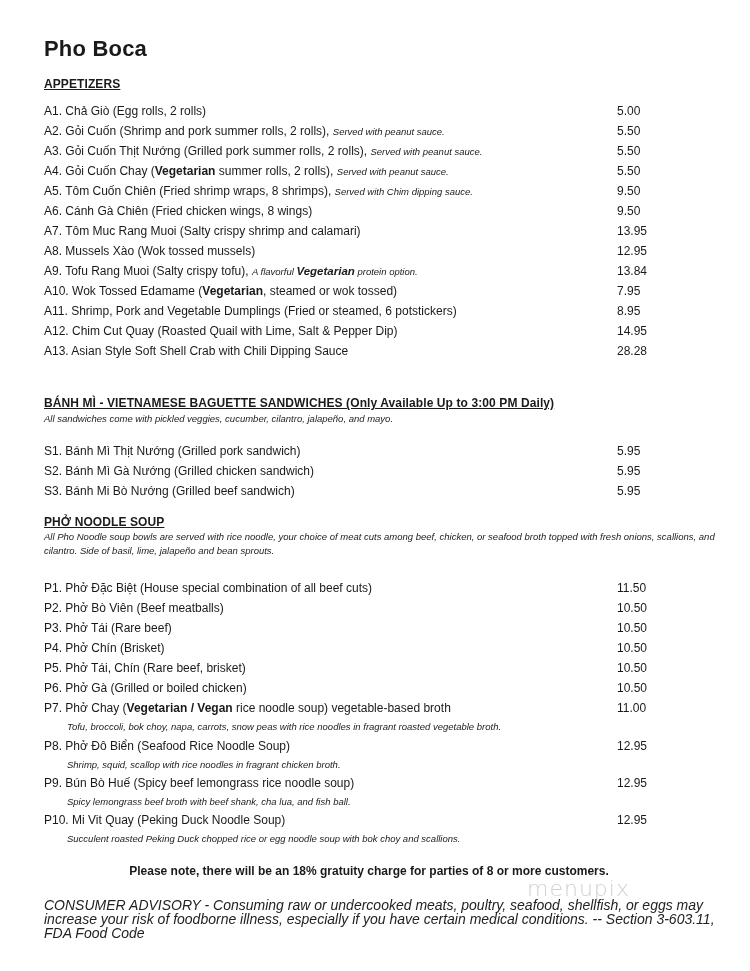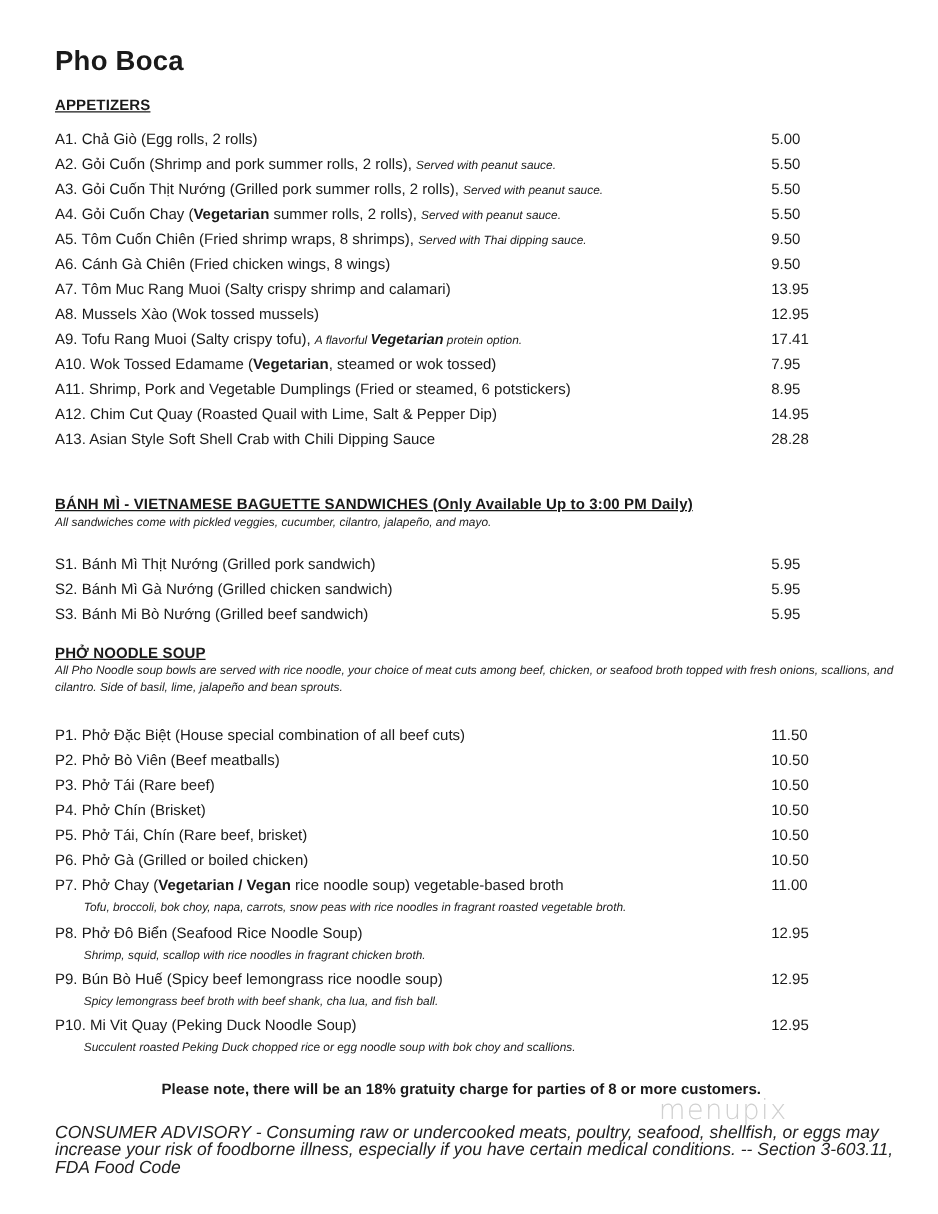--- a/index.html
+++ b/index.html
@@ -67,38 +67,38 @@
   </div>
   <div class="row" style="top:141px;">
     <span class="name"><span>A3.</span> <span>Gỏi Cuốn Thịt Nướng (Grilled pork summer rolls, 2 rolls),</span> <span class="note">Served with peanut sauce.</span></span>
     <span class="price">5.50</span>
   </div>
   <div class="row" style="top:161px;">
     <span class="name"><span>A4.</span> <span>Gỏi Cuốn Chay (</span><b>Vegetarian</b><span> summer rolls, 2 rolls),</span> <span class="note">Served with peanut sauce.</span></span>
     <span class="price">5.50</span>
   </div>
   <div class="row" style="top:181px;">
-    <span class="name"><span>A5.</span> <span>Tôm Cuốn Chiên (Fried shrimp wraps, 8 shrimps),</span> <span class="note">Served with Thai dipping sauce.</span></span>
+    <span class="name"><span>A5.</span> <span>Tôm Cuốn Chiên (Fried shrimp wraps, 8 shrimps),</span> <span class="note">Served with Chim dipping sauce.</span></span>
     <span class="price">9.50</span>
   </div>
   <div class="row" style="top:201px;">
     <span class="name"><span>A6.</span> <span>Cánh Gà Chiên (Fried chicken wings, 8 wings)</span></span>
     <span class="price">9.50</span>
   </div>
   <div class="row" style="top:221px;">
     <span class="name"><span>A7.</span> <span>Tôm Muc Rang Muoi (Salty crispy shrimp and calamari)</span></span>
     <span class="price">13.95</span>
   </div>
   <div class="row" style="top:241px;">
     <span class="name"><span>A8.</span> <span>Mussels Xào (Wok tossed mussels)</span></span>
     <span class="price">12.95</span>
   </div>
   <div class="row" style="top:261px;">
     <span class="name"><span>A9.</span> <span>Tofu Rang Muoi (Salty crispy tofu),</span> <span class="note"><span>A flavorful</span> <b style="font-size:11.5px;">Vegetarian</b> <span>protein option.</span></span></span>
-    <span class="price">17.41</span>
+    <span class="price">13.84</span>
   </div>
   <div class="row" style="top:281px;">
     <span class="name"><span>A10.</span> <span>Wok Tossed Edamame (</span><b>Vegetarian</b><span>, steamed or wok tossed)</span></span>
     <span class="price">7.95</span>
   </div>
   <div class="row" style="top:301px;">
     <span class="name"><span>A11.</span> <span>Shrimp, Pork and Vegetable Dumplings (Fried or steamed, 6 potstickers)</span></span>
     <span class="price">8.95</span>
   </div>
   <div class="row" style="top:321px;">

